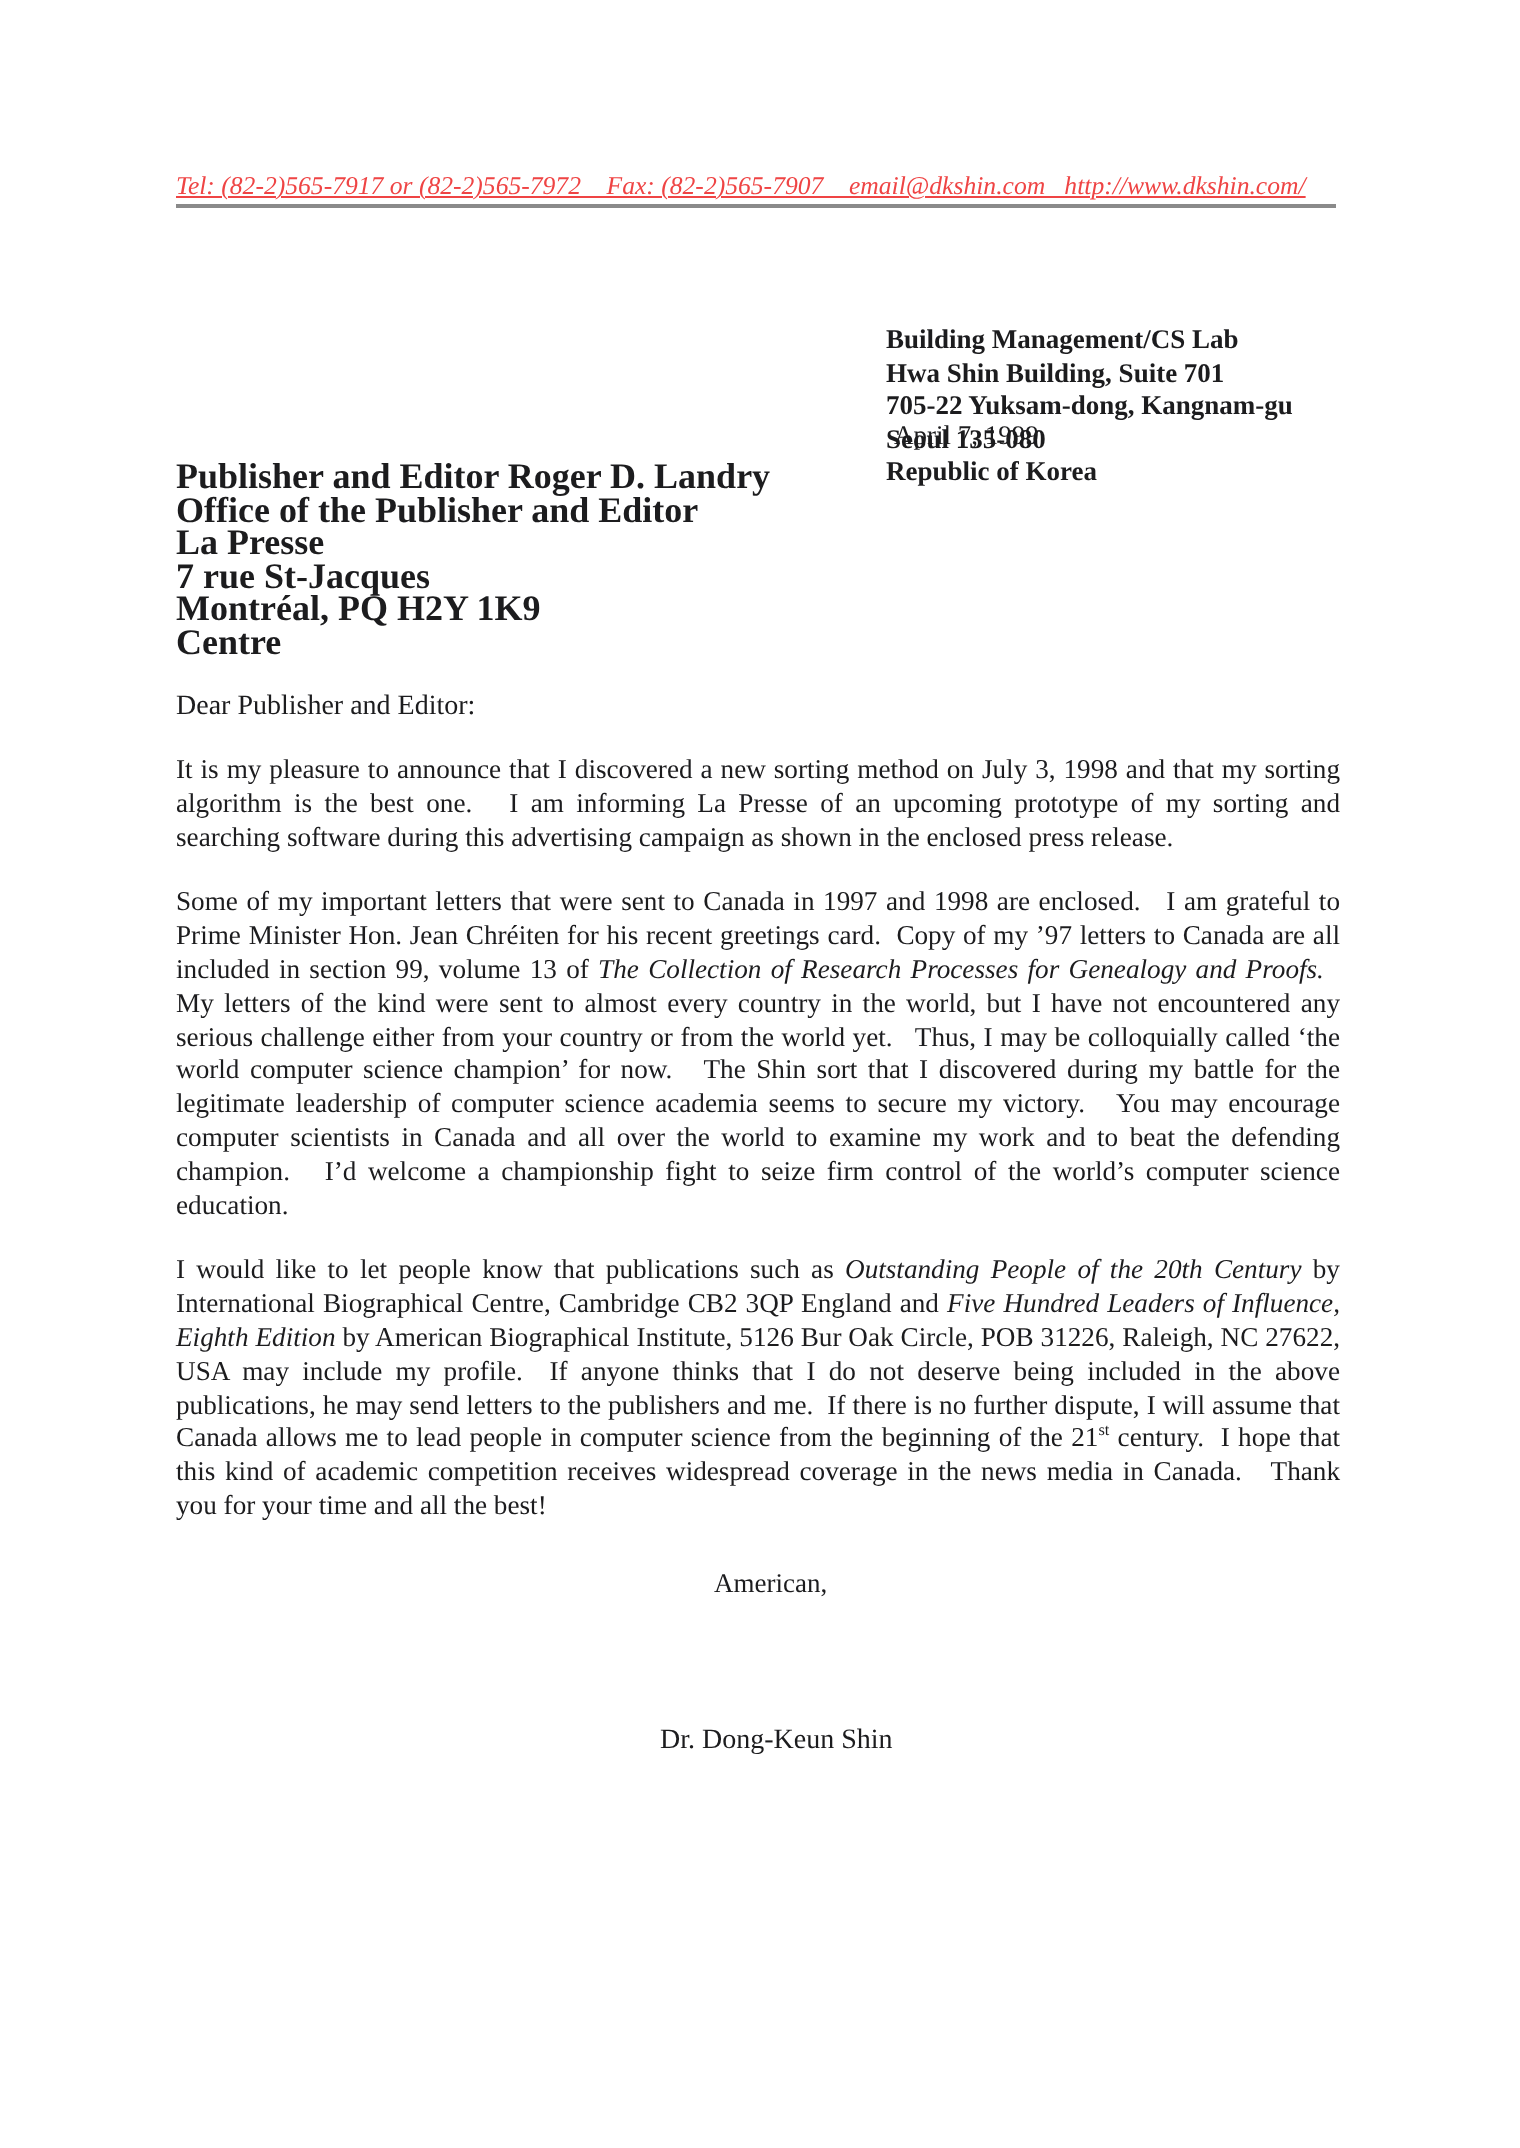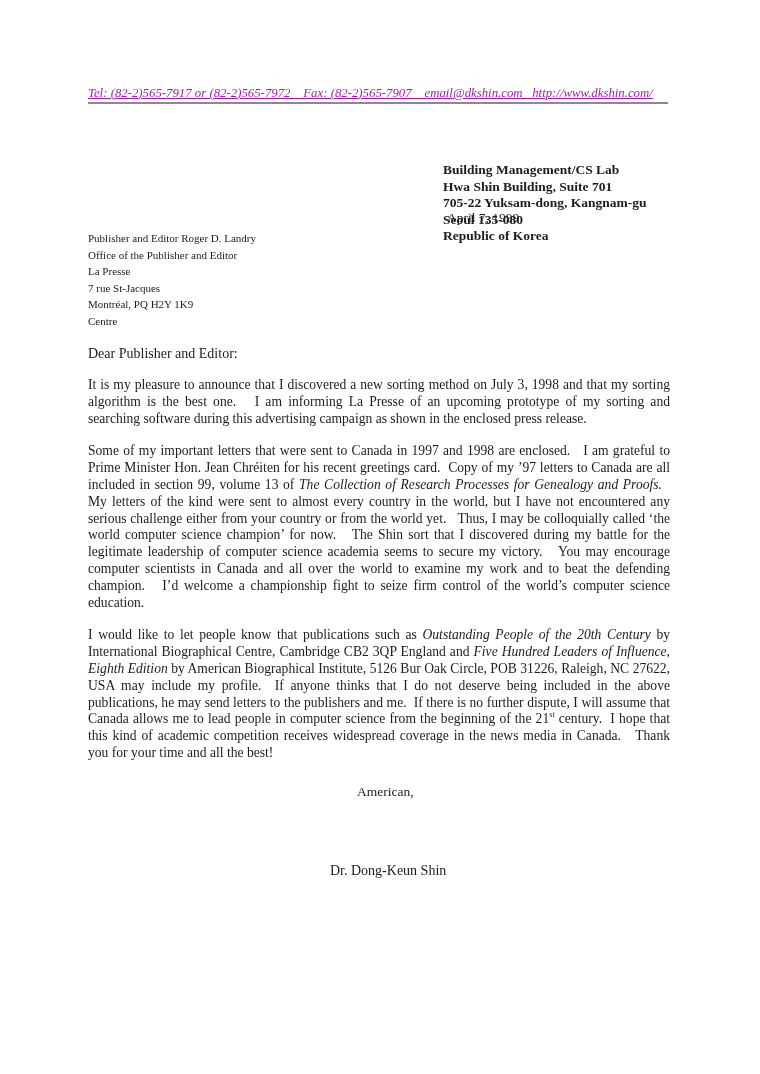--- a/index.html
+++ b/index.html
@@ -23,43 +23,44 @@
     width: 580px;
     font-style: italic;
     font-size: 12.8px;
     white-space: nowrap;
     border-bottom: 2px solid #8a8a8a;
     padding-bottom: 1px;
   }
   .letterhead .contact-text {
     text-decoration: underline;
     text-decoration-thickness: 1px;
-    color: #a21caf;
+    color: #ef4444;
   }
   .sender-address {
     position: absolute;
     left: 443px;
     top: 119px;
     font-weight: bold;
     font-size: 13.5px;
     line-height: 16.6px;
     margin-top: 43px;
   }
   .letter-date {
     position: absolute;
     left: 447px;
     top: 210px;
     font-size: 13.5px;
   }
   .recipient-address {
     position: absolute;
     left: 88px;
     top: 230px;
-    font-size: 11px;
+    font-size: 18px;
     line-height: 16.6px;
+    font-weight: bold;
   }
   .salutation {
     position: absolute;
     left: 88px;
     top: 346px;
     font-size: 14px;
   }
   .letter-body {
     position: absolute;
     left: 88px;

